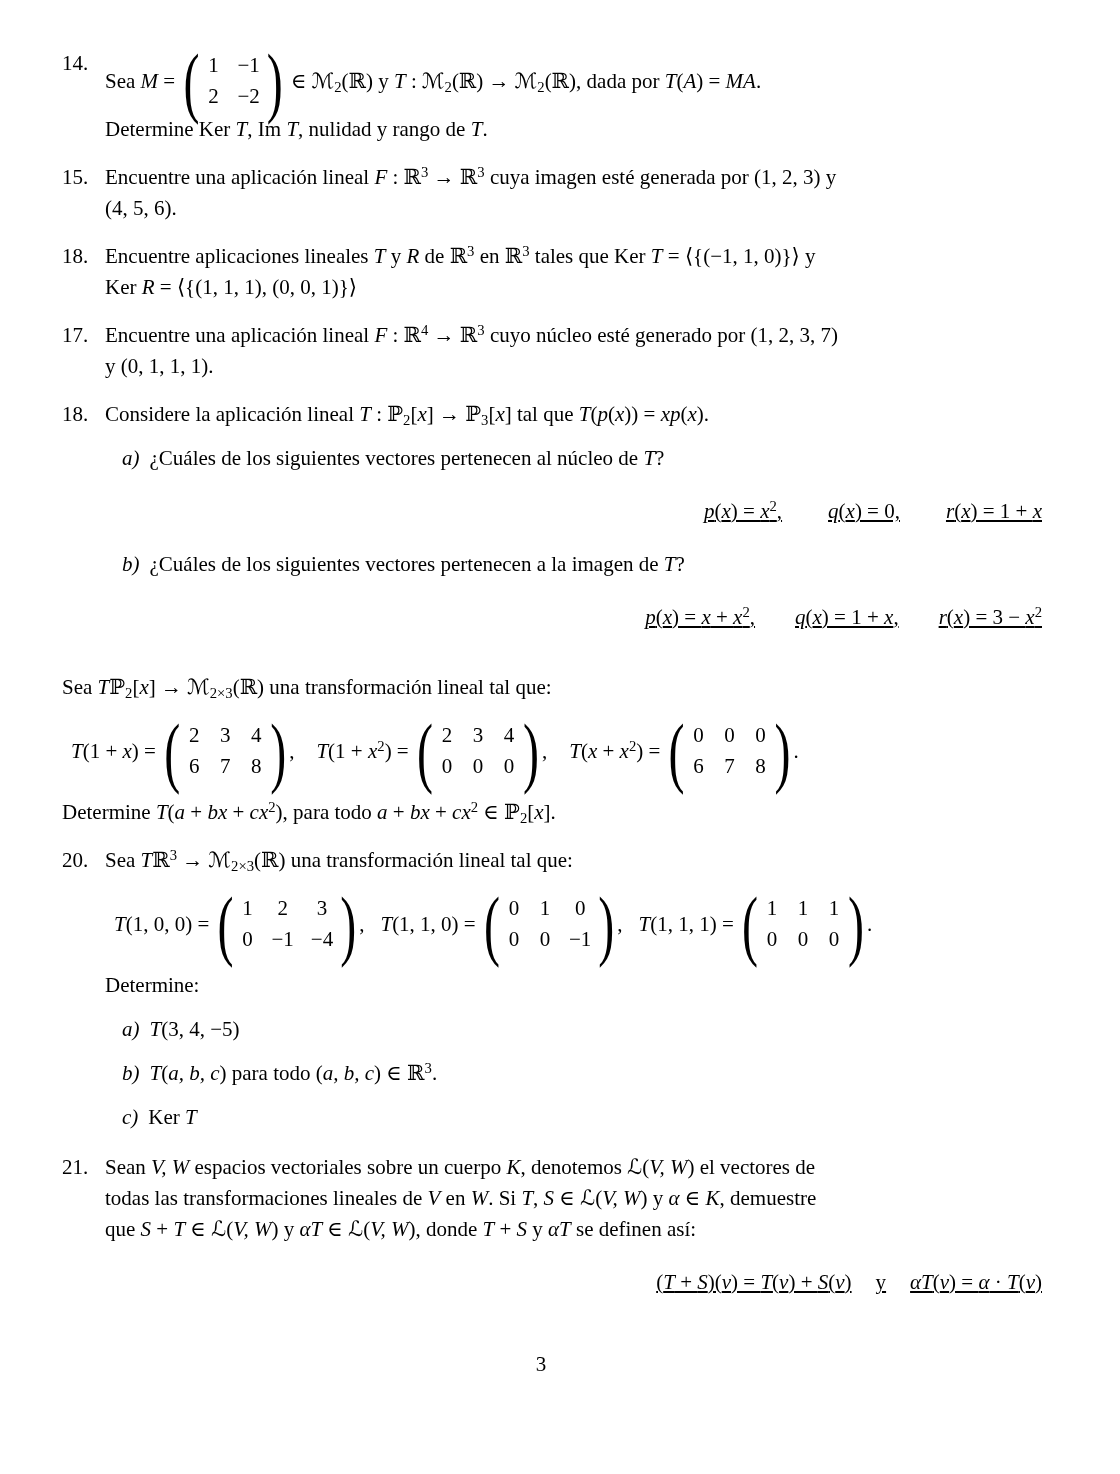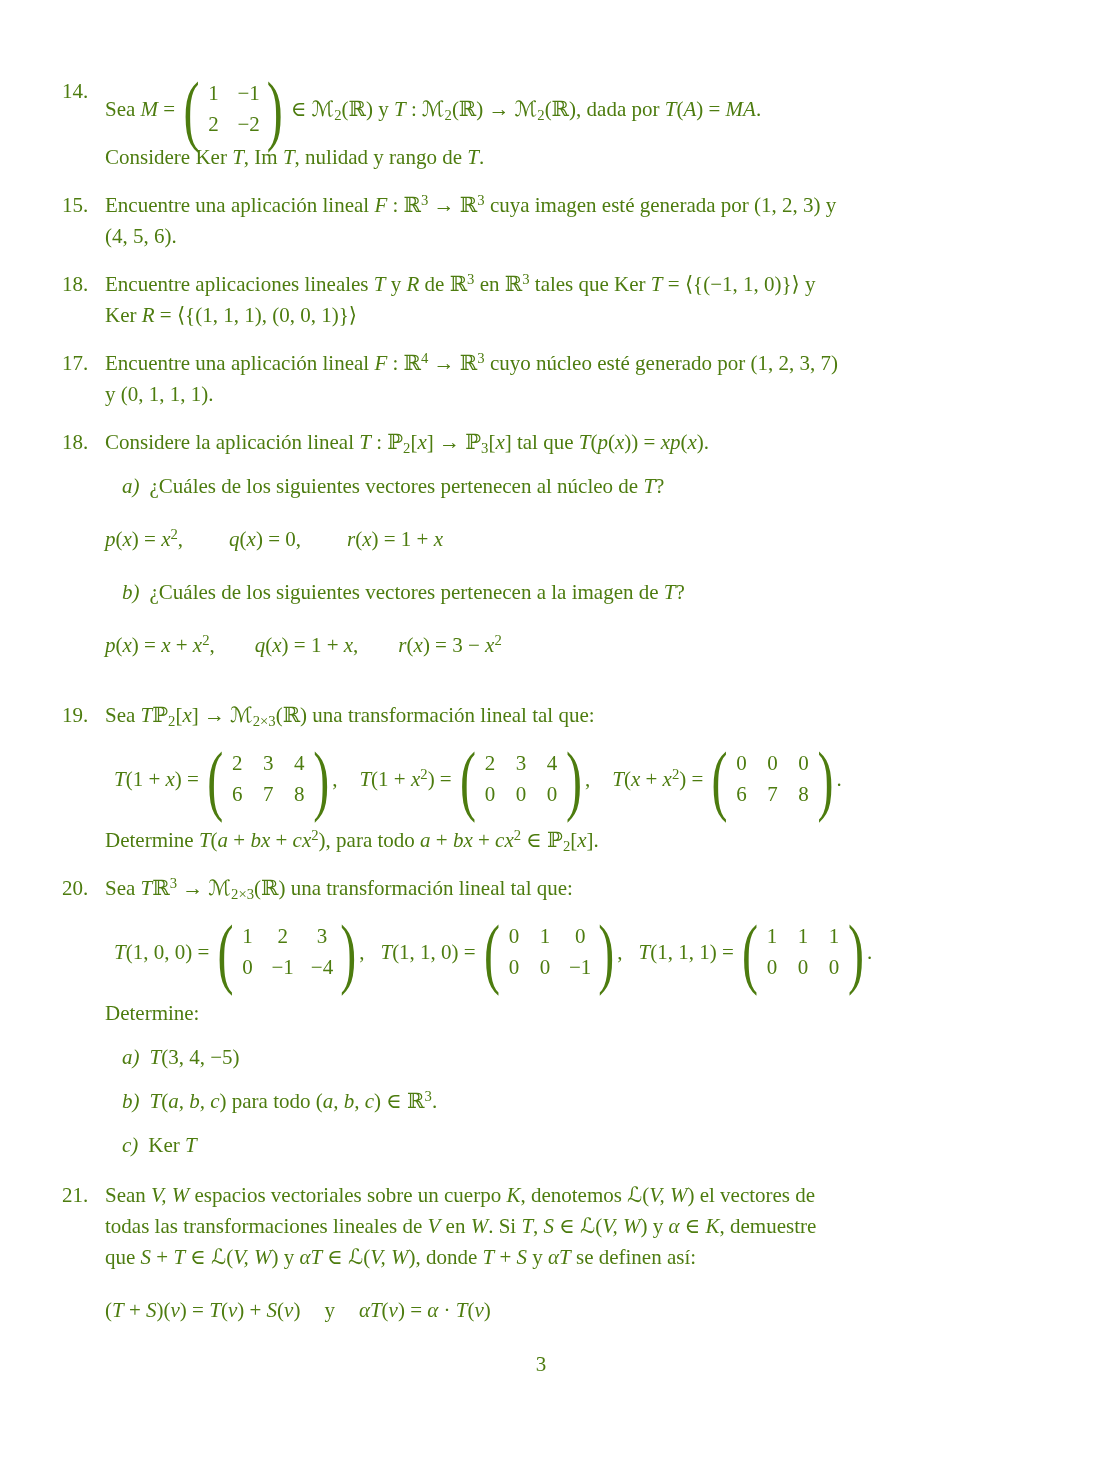--- a/index.html
+++ b/index.html
@@ -2,33 +2,33 @@
 <html><head>
 <meta charset="utf-8">
 <style>
   * { margin:0; padding:0; box-sizing:border-box; }
   html,body { background:#ffffff; }
   .page {
     position:relative;
     width:1120px; height:1474px;
     margin:0 auto;
     background:#ffffff;
-    color:#4d7c0f;
+    color:#000000;
     font-family:"Liberation Serif","DejaVu Serif","DejaVu Sans",serif;
     font-size:21px;
-    padding:76px 78px 0 62px;
+    padding:48px 78px 0 62px;
     overflow:hidden;
   }
   .item { display:flex; margin-bottom:17px; }
   .num { width:43px; flex:none; line-height:31px; }
   .body { flex:1; min-width:0; }
   .line { white-space:pre; line-height:31px; }
   .line.flex { display:flex; align-items:center; flex-wrap:nowrap; }
   .line.matrow { display:flex; align-items:center; flex-wrap:nowrap; margin:15px 0 13px 9px; }
-  .line.center { text-align:left; margin:22px 0 22px 0; }
+  .line.center { text-align:right; margin:22px 0 22px 0;text-decoration:underline; }
   .line.sub { margin:13px 0 2px 17px; }
   .sublab { font-style:italic; margin-right:10px; }
   .run { white-space:pre; line-height:31px; }
   .it { font-style:italic; }
   .sup { font-size:70%; vertical-align:0.45em; line-height:0; }
   .sb  { font-size:70%; vertical-align:-0.25em; line-height:0; }
   .gap { display:inline-block; }
   .mat { display:inline-flex; align-items:center; vertical-align:middle; margin:0 3px; }
   .paren {
     display:inline-block;
@@ -52,21 +52,21 @@
 </style>
 </head>
 <body>
 
 <main class="page">
   <section id="exercise-list">
       <div class="item">
         <span class="num">14.</span>
         <div class="body">
           <div class="line flex"><span class="run"><span>Sea </span><span class="it">M</span><span> = </span></span><span class="mat"><span class="paren">(</span><span class="mgrid" style="grid-template-columns: repeat(2, auto);"><span class="mcell">1</span><span class="mcell">−1</span><span class="mcell">2</span><span class="mcell">−2</span></span><span class="paren">)</span></span><span class="run"><span> ∈ ℳ</span><span class="sb">2</span><span>(ℝ) y </span><span class="it">T</span><span> : ℳ</span><span class="sb">2</span><span>(ℝ) → ℳ</span><span class="sb">2</span><span>(ℝ), dada por </span><span class="it">T</span><span>(</span><span class="it">A</span><span>) = </span><span class="it">MA</span><span>.</span></span></div>
-          <div class="line plain"><span>Considere Ker </span><span class="it">T</span><span>, Im </span><span class="it">T</span><span>, nulidad y rango de </span><span class="it">T</span><span>.</span></div>
+          <div class="line plain"><span>Determine Ker </span><span class="it">T</span><span>, Im </span><span class="it">T</span><span>, nulidad y rango de </span><span class="it">T</span><span>.</span></div>
         </div>
       </div>
       <div class="item">
         <span class="num">15.</span>
         <div class="body">
           <div class="line plain"><span>Encuentre una aplicación lineal </span><span class="it">F</span><span> : ℝ</span><span class="sup">3</span><span> → ℝ</span><span class="sup">3</span><span> cuya imagen esté generada por (1, 2, 3) y</span></div>
           <div class="line plain"><span>(4, 5, 6).</span></div>
         </div>
       </div>
       <div class="item">
@@ -87,21 +87,20 @@
         <span class="num">18.</span>
         <div class="body">
           <div class="line plain"><span>Considere la aplicación lineal </span><span class="it">T</span><span> : ℙ</span><span class="sb">2</span><span>[</span><span class="it">x</span><span>] → ℙ</span><span class="sb">3</span><span>[</span><span class="it">x</span><span>] tal que </span><span class="it">T</span><span>(</span><span class="it">p</span><span>(</span><span class="it">x</span><span>)) = </span><span class="it">xp</span><span>(</span><span class="it">x</span><span>).</span></div>
           <div class="line sub"><span class="sublab">a)</span><span>¿Cuáles de los siguientes vectores pertenecen al núcleo de </span><span class="it">T</span><span>?</span></div>
           <div class="line center"><span class="it">p</span><span>(</span><span class="it">x</span><span>) = </span><span class="it">x</span><span class="sup">2</span><span>,</span><span class="gap" style="width: 46px;"></span><span class="it">q</span><span>(</span><span class="it">x</span><span>) = 0,</span><span class="gap" style="width: 46px;"></span><span class="it">r</span><span>(</span><span class="it">x</span><span>) = 1 + </span><span class="it">x</span></div>
           <div class="line sub"><span class="sublab">b)</span><span>¿Cuáles de los siguientes vectores pertenecen a la imagen de </span><span class="it">T</span><span>?</span></div>
           <div class="line center"><span class="it">p</span><span>(</span><span class="it">x</span><span>) = </span><span class="it">x</span><span> + </span><span class="it">x</span><span class="sup">2</span><span>,</span><span class="gap" style="width: 40px;"></span><span class="it">q</span><span>(</span><span class="it">x</span><span>) = 1 + </span><span class="it">x</span><span>,</span><span class="gap" style="width: 40px;"></span><span class="it">r</span><span>(</span><span class="it">x</span><span>) = 3 − </span><span class="it">x</span><span class="sup">2</span></div>
         </div>
       </div>
       <div class="item">
-        <span class="num">19.</span>
         <div class="body">
           <div class="line plain"><span>Sea </span><span class="it">T</span><span>ℙ</span><span class="sb">2</span><span>[</span><span class="it">x</span><span>] → ℳ</span><span class="sb">2×3</span><span>(ℝ) una transformación lineal tal que:</span></div>
           <div class="line matrow"><span class="run"><span class="it">T</span><span>(1 + </span><span class="it">x</span><span>) = </span></span><span class="mat"><span class="paren">(</span><span class="mgrid" style="grid-template-columns: repeat(3, auto);"><span class="mcell">2</span><span class="mcell">3</span><span class="mcell">4</span><span class="mcell">6</span><span class="mcell">7</span><span class="mcell">8</span></span><span class="paren">)</span></span><span class="run"><span>,</span><span class="gap" style="width: 22px;"></span><span class="it">T</span><span>(1 + </span><span class="it">x</span><span class="sup">2</span><span>) = </span></span><span class="mat"><span class="paren">(</span><span class="mgrid" style="grid-template-columns: repeat(3, auto);"><span class="mcell">2</span><span class="mcell">3</span><span class="mcell">4</span><span class="mcell">0</span><span class="mcell">0</span><span class="mcell">0</span></span><span class="paren">)</span></span><span class="run"><span>,</span><span class="gap" style="width: 22px;"></span><span class="it">T</span><span>(</span><span class="it">x</span><span> + </span><span class="it">x</span><span class="sup">2</span><span>) = </span></span><span class="mat"><span class="paren">(</span><span class="mgrid" style="grid-template-columns: repeat(3, auto);"><span class="mcell">0</span><span class="mcell">0</span><span class="mcell">0</span><span class="mcell">6</span><span class="mcell">7</span><span class="mcell">8</span></span><span class="paren">)</span></span><span class="run"><span>.</span></span></div>
           <div class="line plain"><span>Determine </span><span class="it">T</span><span>(</span><span class="it">a</span><span> + </span><span class="it">bx</span><span> + </span><span class="it">cx</span><span class="sup">2</span><span>), para todo </span><span class="it">a</span><span> + </span><span class="it">bx</span><span> + </span><span class="it">cx</span><span class="sup">2</span><span> ∈ ℙ</span><span class="sb">2</span><span>[</span><span class="it">x</span><span>].</span></div>
         </div>
       </div>
       <div class="item">
         <span class="num">20.</span>
         <div class="body">
           <div class="line plain"><span>Sea </span><span class="it">T</span><span>ℝ</span><span class="sup">3</span><span> → ℳ</span><span class="sb">2×3</span><span>(ℝ) una transformación lineal tal que:</span></div>

